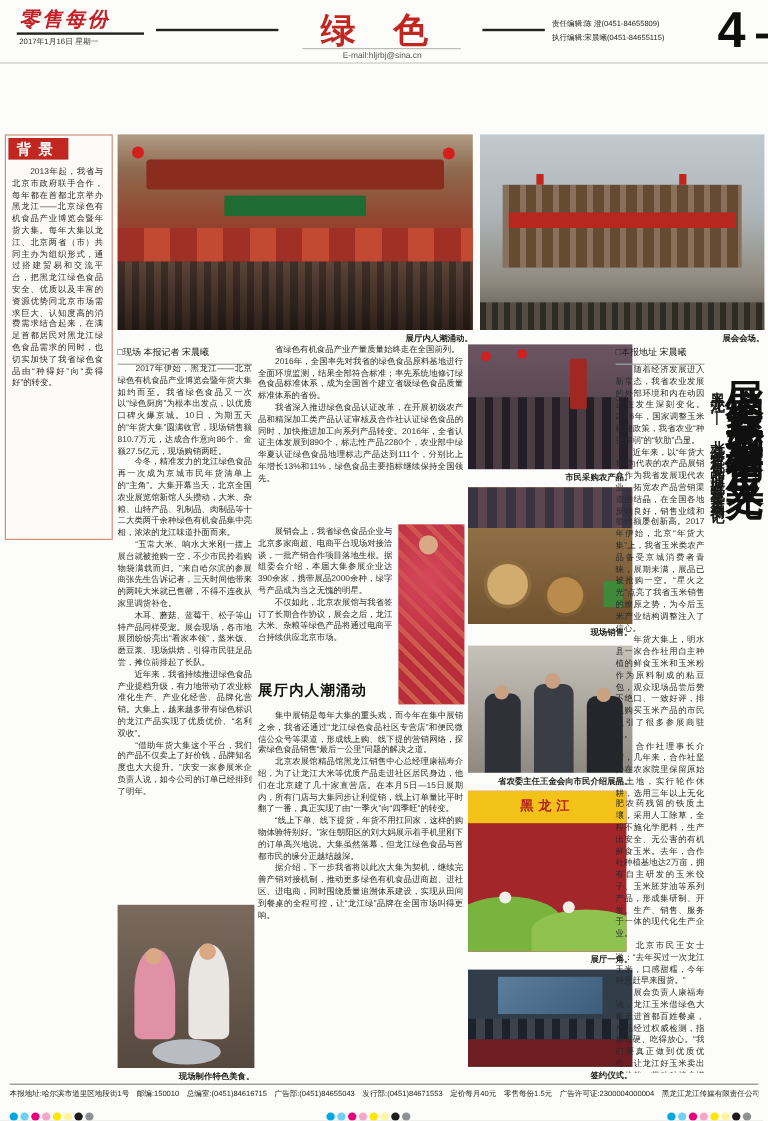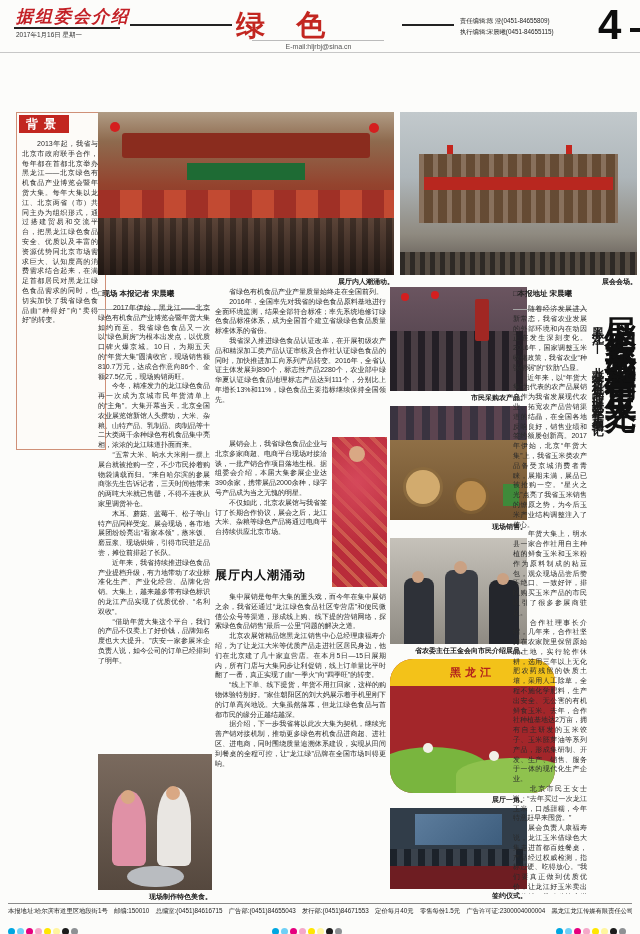--- a/index.html
+++ b/index.html
@@ -4,72 +4,72 @@
 <style>
   html,body{margin:0;padding:0;background:#d9d9d9;}
   .page{position:relative;width:640px;height:934px;margin:0 auto;background:#fcfcfa;
         font-family:"Liberation Sans",sans-serif;color:#1c1c1c;overflow:hidden;}
   .abs{position:absolute;}
   .body-text{font-size:7px;line-height:1.4;text-align:justify;color:#2a2a2a;
              white-space:pre-line;overflow:hidden;}
   .subhead{font-size:12px;font-weight:800;color:#0f0f0f;letter-spacing:1px;
            font-family:"Liberation Sans",sans-serif;}
   .caption{font-size:7px;font-weight:700;color:#1f1f1f;text-align:right;padding-right:3px;}
-  .byline{font-size:7.5px;font-weight:700;color:#222;border-bottom:1px solid #a5a5a5;
-          padding-bottom:10px;}
+  .byline{font-size:7.5px;font-weight:400;color:#222;border-bottom:1px solid #a5a5a5;
+          padding-bottom:4px;}
   .photo{position:absolute;overflow:hidden;background:#9a9a9a;}
   .vert{writing-mode:vertical-rl;}
   .rule{background:#222;}
   .dot{display:inline-block;width:7px;height:7px;border-radius:50%;margin-right:2px;}
   
   .masthead-logo{font-family:"Liberation Serif",serif;font-style:italic;font-weight:bold;
                  font-size:17px;color:#c32026;letter-spacing:2px;}
   .masthead-date{font-size:6.5px;color:#333;}
   .section-title{font-family:"Liberation Serif",serif;font-size:29px;font-weight:bold;
-                 color:#c22620;letter-spacing:12px;text-align:left;}
+                 color:#c22620;letter-spacing:12px;text-align:center;}
   .section-email{font-size:7px;color:#555;text-align:center;}
   .editors{font-size:6.3px;color:#222;line-height:1.8;}
   .page-number{font-size:42px;font-weight:900;color:#0d0d0d;font-family:"Liberation Sans",sans-serif;}
   .headline{font-size:36px;font-weight:900;color:#121212;text-align:center;letter-spacing:2px;
             font-family:"Liberation Sans",sans-serif;}
   
   .bg-box{border:1px solid #cf9078;background:#fdfbf8;}
   .bg-label{background:#c22620;color:#fff;font-size:12px;font-weight:800;letter-spacing:6px;
             text-align:center;line-height:18px;}
   .main-vert-title{font-family:"Liberation Serif",serif;font-size:32px;font-weight:900;
                    letter-spacing:6px;color:#101010;line-height:1.05;}
   .kicker{font-size:12px;font-weight:700;letter-spacing:3px;color:#1a1a1a;}
   .footer-info{font-size:6.3px;color:#222;white-space:nowrap;overflow:hidden;}
 </style>
 </head>
 <body>
 
 <div class="page">
 
-  <div class="abs masthead-logo" style="left:16px;top:5px;width:120px;">据组委会介绍</div>
+  <div class="abs masthead-logo" style="left:16px;top:5px;width:120px;">零售每份</div>
   <div class="abs rule" style="left:14px;top:27px;width:106px;height:2px;"></div>
   <div class="abs masthead-date" style="left:16px;top:31px;width:120px;">2017年1月16日 星期一</div>
 
   <div class="abs rule" style="left:130px;top:24px;width:102px;height:2px;"></div>
   <div class="abs section-title" style="left:236px;top:6px;width:164px;">绿 色</div>
   <div class="abs" style="left:252px;top:40px;width:132px;height:1px;background:#bbb;"></div>
   <div class="abs section-email" style="left:246px;top:43px;width:145px;">E-mail:hljrbj@sina.cn</div>
   <div class="abs rule" style="left:402px;top:24px;width:52px;height:2px;"></div>
 
   <div class="abs editors" style="left:460px;top:15px;width:135px;">
     <div>责任编辑:陈 澄(0451-84655809)</div>
     <div>执行编辑:宋晨曦(0451-84655115)</div>
   </div>
 
   <div class="abs page-number" style="left:598px;top:1px;">4</div>
   <div class="abs" style="left:630px;top:28px;width:10px;height:4px;background:#111;"></div>
   <div class="abs" style="left:0;top:52px;width:640px;height:1px;background:#c7c7c7;"></div>
 
 
-  <div class="abs bg-box" style="left:16px;top:112px;width:88px;height:336px;">
+  <div class="abs bg-box" style="left:4px;top:112px;width:88px;height:336px;">
     <div class="bg-label" style="position:absolute;left:2px;top:2px;width:50px;height:18px;">背景</div>
     <div class="body-text" style="position:absolute;left:5px;top:26px;width:76px;height:304px;">　　2013年起，我省与北京市政府联手合作，每年都在首都北京举办黑龙江——北京绿色有机食品产业博览会暨年货大集。每年大集以龙江、北京两省（市）共同主办为组织形式，通过搭建贸易和交流平台，把黑龙江绿色食品安全、优质以及丰富的资源优势同北京市场需求巨大、认知度高的消费需求结合起来，在满足首都居民对黑龙江绿色食品需求的同时，也切实加快了我省绿色食品由“种得好”向“卖得好”的转变。</div>
   </div>
 
   <div class="photo" style="left:98px;top:112px;width:296px;height:163px;background:linear-gradient(180deg,#b09c85 0%,#8e6a4e 18%,#94432e 45%,#7e3524 70%,#40291f 100%);">
     <div style="position:absolute;left:8%;top:13%;width:84%;height:15%;background:#8a2c1e;border-radius:3px;"></div>
     <div style="position:absolute;left:30%;top:31%;width:40%;height:11%;background:#1e6b34;"></div>
     <div style="position:absolute;left:4%;top:6%;width:10px;height:10px;border-radius:50%;background:#d41f1f;"></div>
     <div style="position:absolute;right:5%;top:7%;width:10px;height:10px;border-radius:50%;background:#d41f1f;"></div>
     <div style="position:absolute;left:0;bottom:34%;width:100%;height:18%;background:repeating-linear-gradient(90deg,#a03026 0 22px,#c24a32 22px 44px);"></div>
@@ -139,21 +139,21 @@
   <div class="photo" style="left:390px;top:538px;width:137px;height:106px;background:linear-gradient(180deg,#c6c2ba,#8e8a82);">
     <div style="position:absolute;left:10%;bottom:0;width:22%;height:62%;background:#2e3138;border-radius:8px 8px 0 0;"></div>
     <div style="position:absolute;left:40%;bottom:0;width:24%;height:70%;background:#3a3d44;border-radius:8px 8px 0 0;"></div>
     <div style="position:absolute;left:72%;bottom:0;width:22%;height:60%;background:#24262c;border-radius:8px 8px 0 0;"></div>
     <div style="position:absolute;left:16%;bottom:58%;width:12px;height:12px;border-radius:50%;background:#caa183;"></div>
     <div style="position:absolute;left:47%;bottom:66%;width:13px;height:13px;border-radius:50%;background:#caa183;"></div>
     <div style="position:absolute;left:78%;bottom:56%;width:12px;height:12px;border-radius:50%;background:#caa183;"></div>
   </div>
   <div class="abs caption" style="left:390px;top:646px;width:137px;">省农委主任王金会向市民介绍展品。</div>
 
-  <div class="photo" style="left:390px;top:659px;width:165px;height:134px;background:#a3262a;border-radius:23px;">
+  <div class="photo" style="left:390px;top:659px;width:132px;height:134px;background:#a3262a;">
     <div style="position:absolute;left:0;top:0;width:100%;height:20%;background:#f3c219;text-align:center;font-weight:800;font-size:11px;color:#b3231c;line-height:26px;letter-spacing:4px;">黑龙江</div>
     <div style="position:absolute;left:-10%;bottom:0;width:70%;height:34%;background:#79b53e;border-radius:50% 50% 0 0;"></div>
     <div style="position:absolute;right:-10%;bottom:0;width:70%;height:26%;background:#8fc24e;border-radius:50% 50% 0 0;"></div>
     <div style="position:absolute;left:20%;bottom:30%;width:10px;height:10px;border-radius:50%;background:#f2efe8;"></div>
     <div style="position:absolute;left:60%;bottom:24%;width:10px;height:10px;border-radius:50%;background:#f2efe8;"></div>
   </div>
   <div class="abs caption" style="left:390px;top:795px;width:137px;">展厅一角。</div>
 
   <div class="photo" style="left:390px;top:808px;width:137px;height:81px;background:#313d49;">
     <div style="position:absolute;left:18%;top:8%;width:64%;height:38%;background:linear-gradient(135deg,#5d7d9d,#3d5d7d);"></div>

